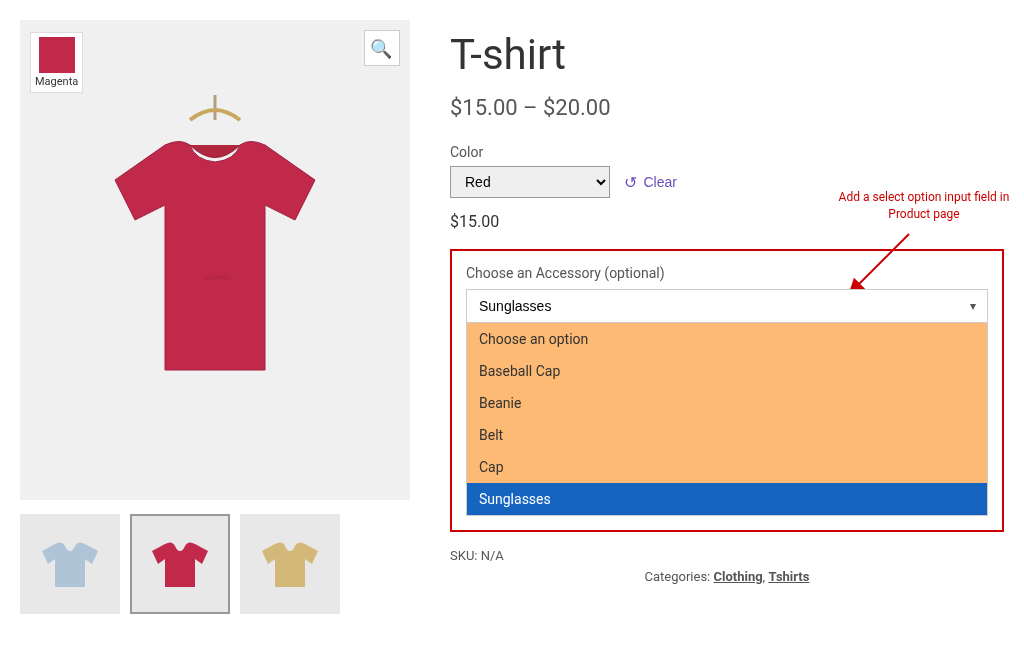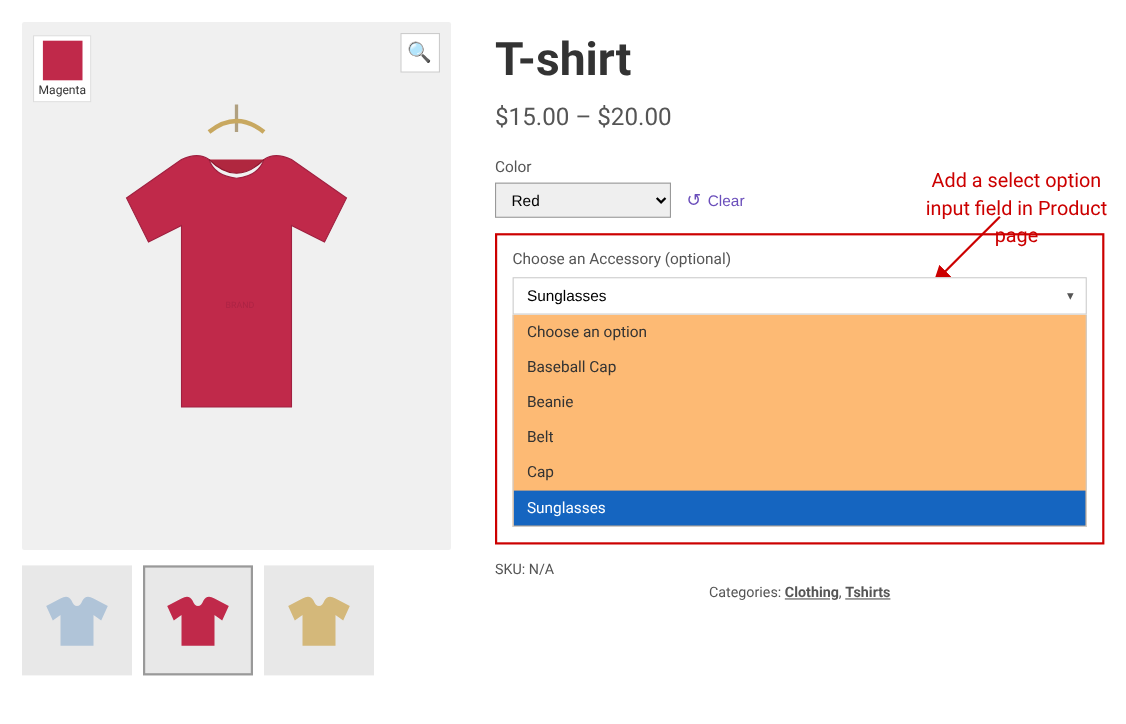--- a/index.html
+++ b/index.html
@@ -90,21 +90,21 @@
     .thumbnail.active {
       border-color: #999;
     }
     
     .product-info {
       flex: 1;
       padding-top: 10px;
     }
     .product-title {
       font-size: 42px;
-      font-weight: 700;
+      font-weight: 400;
       color: #333;
       margin-bottom: 16px;
     }
     .price-range {
       font-size: 22px;
       color: #555;
       margin-bottom: 24px;
     }
     .color-label {
       font-size: 14px;
@@ -147,21 +147,21 @@
     
     .annotation-area {
       position: relative;
       margin-bottom: 0;
     }
     .annotation-text {
       position: absolute;
       top: -60px;
       right: -10px;
       color: #cc0000;
-      font-size: 18px;
+      font-size: 12px;
       text-align: center;
       width: 180px;
       line-height: 1.4;
     }
     .arrow-svg {
       position: absolute;
       top: -20px;
       right: 80px;
     }
     
@@ -304,20 +304,21 @@
         <option>Blue</option>
         <option>Green</option>
         <option>Magenta</option>
       </select>
       <button class="clear-btn">
         <span class="clear-icon">↺</span>
         <span>Clear</span>
       </button>
     </div>
 
+    <div class="current-price">$15.00</div>
 
     <div class="annotation-area">
       <div class="annotation-text">Add a select option input field in Product page</div>
 
       <svg class="arrow-svg" width="100" height="70">
         <defs>
           <marker id="arrowhead" markerWidth="8" markerHeight="8" refX="4" refY="4" orient="auto">
             <path d="M0,0 L8,4 L0,8 Z" fill="#cc0000"></path>
           </marker>
         </defs>

